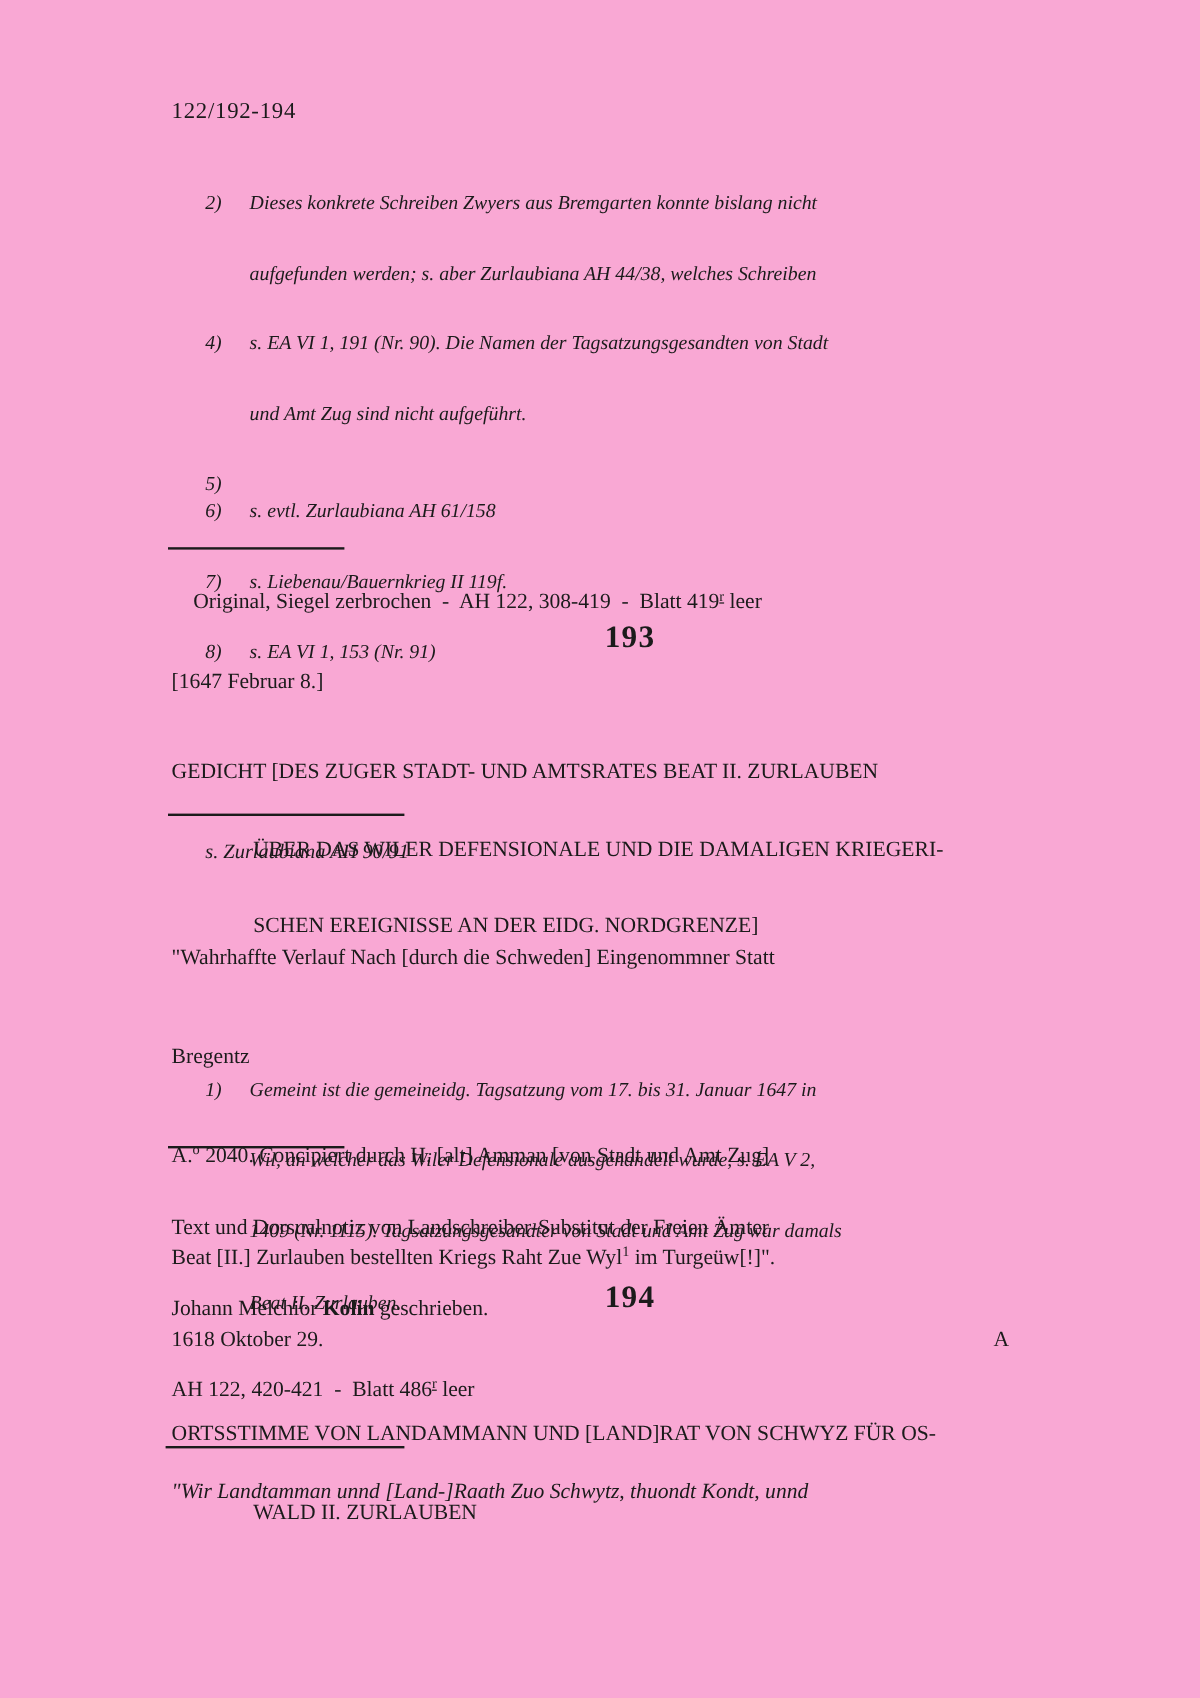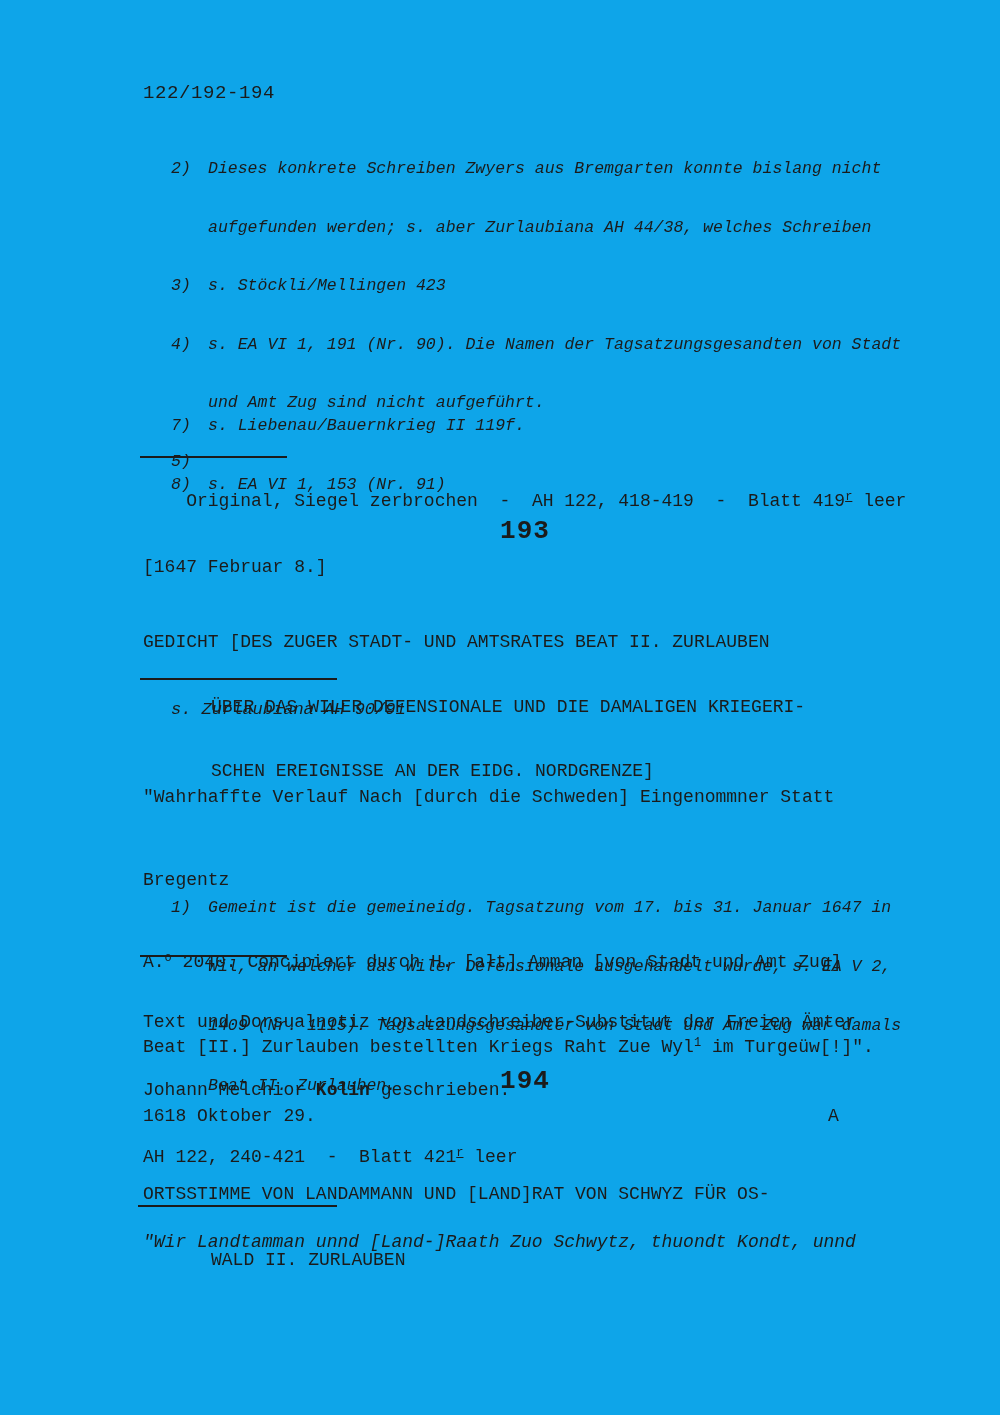--- a/index.html
+++ b/index.html
@@ -1,19 +1,19 @@
 <!DOCTYPE html>
 <html><head>
 <meta charset="utf-8">
 <style>
   html,body { margin:0; padding:0; background:#e8e8e8; }
   .page {
     position:relative; width:1000px; height:1415px; margin:0 auto;
-    background:#0ea5e9; color:#1b1b1b; overflow:hidden;
-    font-family:Liberation Mono, monospace;
+    background:#f9a8d4; color:#1b1b1b; overflow:hidden;
+    font-family:Liberation Serif, serif;
   }
   .abs { position:absolute; white-space:pre; }
   .body18 { font-size:18px; line-height:24px; }
   .lh275 { line-height:27.5px; }
   .lh225 { line-height:22.5px; }
   .lh215 { line-height:21.5px; }
   .lh22  { line-height:22px; }
   .fn { font-size:16.5px; font-style:italic; line-height:19.5px;margin-left:28px; }
   .fn1lh { line-height:19.8px; }
   .fnnum { display:inline-block; width:37px; font-style:italic; }
@@ -31,35 +31,35 @@
 </head>
 <body>
 
 <div class="page">
 
   <div class="abs header19" style="top:82px; left:143px;">122/192-194</div>
 
   <div class="abs fn" style="top:120px; left:143px; width:760px;">
     <div><span class="fnnum">2)</span><span>Dieses konkrete Schreiben Zwyers aus Bremgarten konnte bislang nicht</span></div>
     <div class="fncont">aufgefunden werden; s. aber Zurlaubiana AH 44/38, welches Schreiben</div>
-    <div><span class="fnnum">3)</span><span>s. Stöckli/Mellingen 423</span></div>
     <div><span class="fnnum">4)</span><span>s. EA VI 1, 191 (Nr. 90). Die Namen der Tagsatzungsgesandten von Stadt</span></div>
     <div class="fncont">und Amt Zug sind nicht aufgeführt.</div>
     <div><span class="fnnum">5)</span></div>
   </div>
 
   <div class="abs fn" style="top:377px; left:143px; width:760px;">
+    <div><span class="fnnum">6)</span><span>s. evtl. Zurlaubiana AH 61/158</span></div>
     <div><span class="fnnum">7)</span><span>s. Liebenau/Bauernkrieg II 119f.</span></div>
     <div><span class="fnnum">8)</span><span>s. EA VI 1, 153 (Nr. 91)</span></div>
   </div>
 
   <div class="rule" style="top:456px; left:140px; width:147px;"></div>
 
   <div class="abs body18" style="top:465px; left:143px;">
-    <span>Original, Siegel zerbrochen  -  AH 122, 418-419  -  Blatt 419</span><span class="sup sup-u">r</span><span> leer</span>
+    <span>Original, Siegel zerbrochen  -  AH 122, 308-419  -  Blatt 419</span><span class="sup sup-u">r</span><span> leer</span>
   </div>
 
   <div class="abs secnum center" style="top:516px;">193</div>
 
   <div class="abs body18" style="top:555px; left:143px;">[1647 Februar 8.]</div>
 
   <div class="abs body18 lh215" style="top:589px; left:143px; width:780px;">
     <div>GEDICHT [DES ZUGER STADT- UND AMTSRATES BEAT II. ZURLAUBEN</div>
     <div class="hindent">ÜBER DAS WILER DEFENSIONALE UND DIE DAMALIGEN KRIEGERI-</div>
     <div class="hindent">SCHEN EREIGNISSE AN DER EIDG. NORDGRENZE]</div>
@@ -81,21 +81,21 @@
     <div class="fncont">Wil, an welcher das Wiler Defensionale ausgehandelt wurde, s. EA V 2,</div>
     <div class="fncont">1409 (Nr. 1115). Tagsatzungsgesandter von Stadt und Amt Zug war damals</div>
     <div class="fncont">Beat II. Zurlauben.</div>
   </div>
 
   <div class="rule" style="top:955px; left:140px; width:147px;"></div>
 
   <div class="abs body18 lh225" style="top:966px; left:143px; width:790px;">
     <div>Text und Dorsualnotiz von Landschreiber-Substitut der Freien Ämter</div>
     <div><span>Johann Melchior </span><span class="b">Kolin</span><span> geschrieben.</span></div>
-    <div><span>AH 122, 240-421  -  Blatt 421</span><span class="sup sup-u">r</span><span> leer</span></div>
+    <div><span>AH 122, 420-421  -  Blatt 486</span><span class="sup sup-u">r</span><span> leer</span></div>
   </div>
 
   <div class="abs secnum center" style="top:1066px;">194</div>
 
   <div class="abs body18" style="top:1104px; left:143px;">1618 Oktober 29.</div>
   <div class="abs body18" style="top:1104px; left:828px;">A</div>
 
   <div class="abs body18 lh22" style="top:1139px; left:143px; width:780px;">
     <div>ORTSSTIMME VON LANDAMMANN UND [LAND]RAT VON SCHWYZ FÜR OS-</div>
     <div class="hindent">WALD II. ZURLAUBEN</div>

